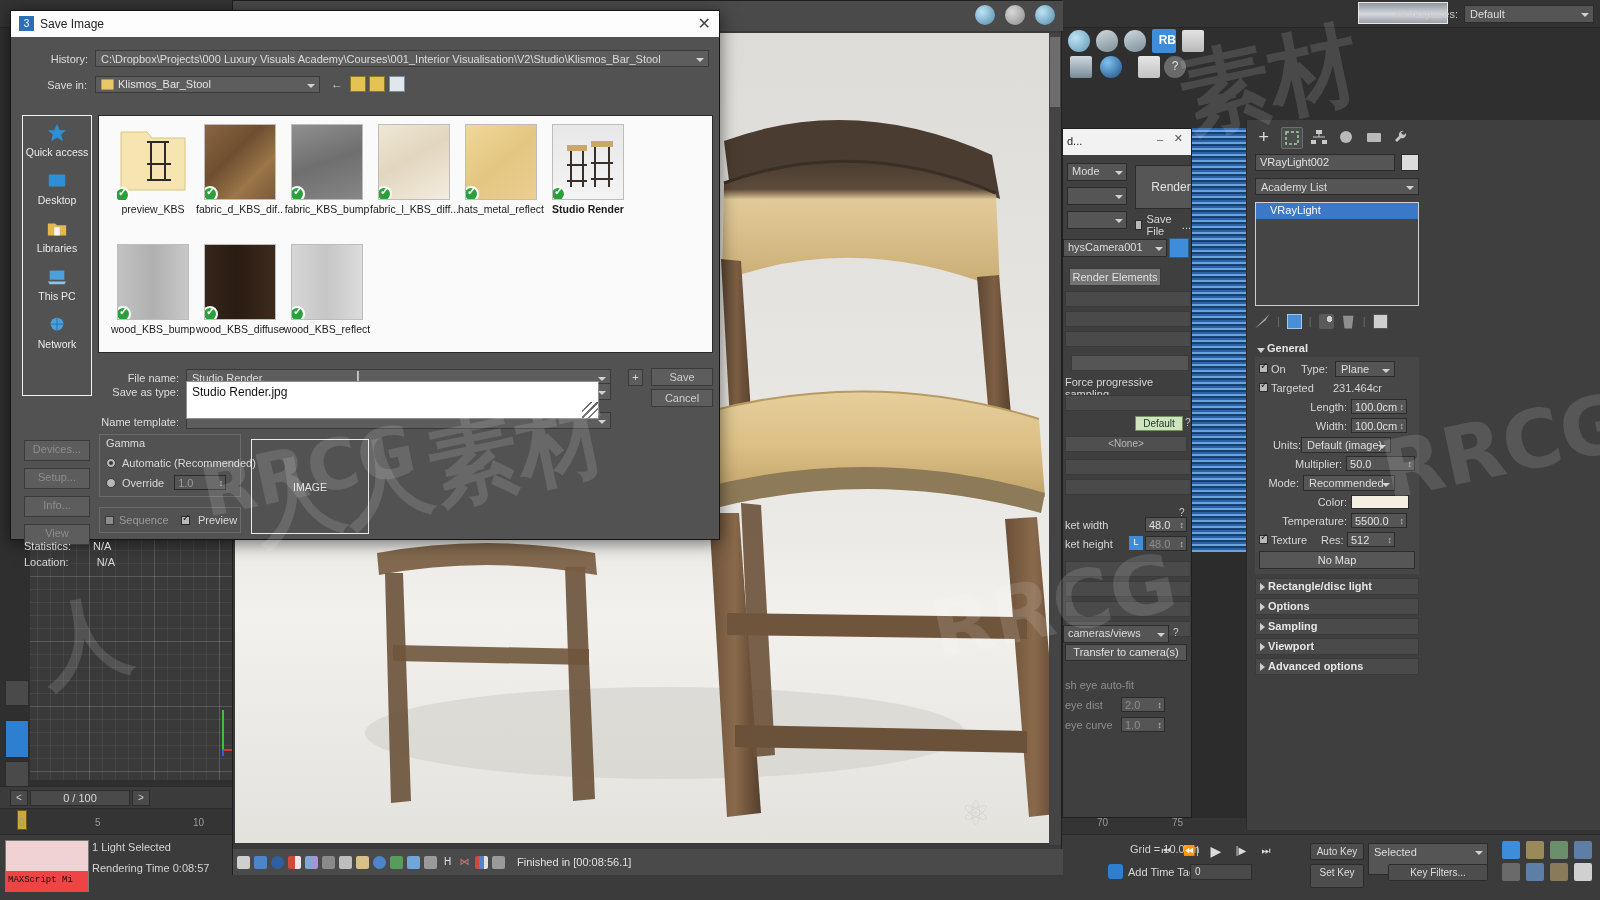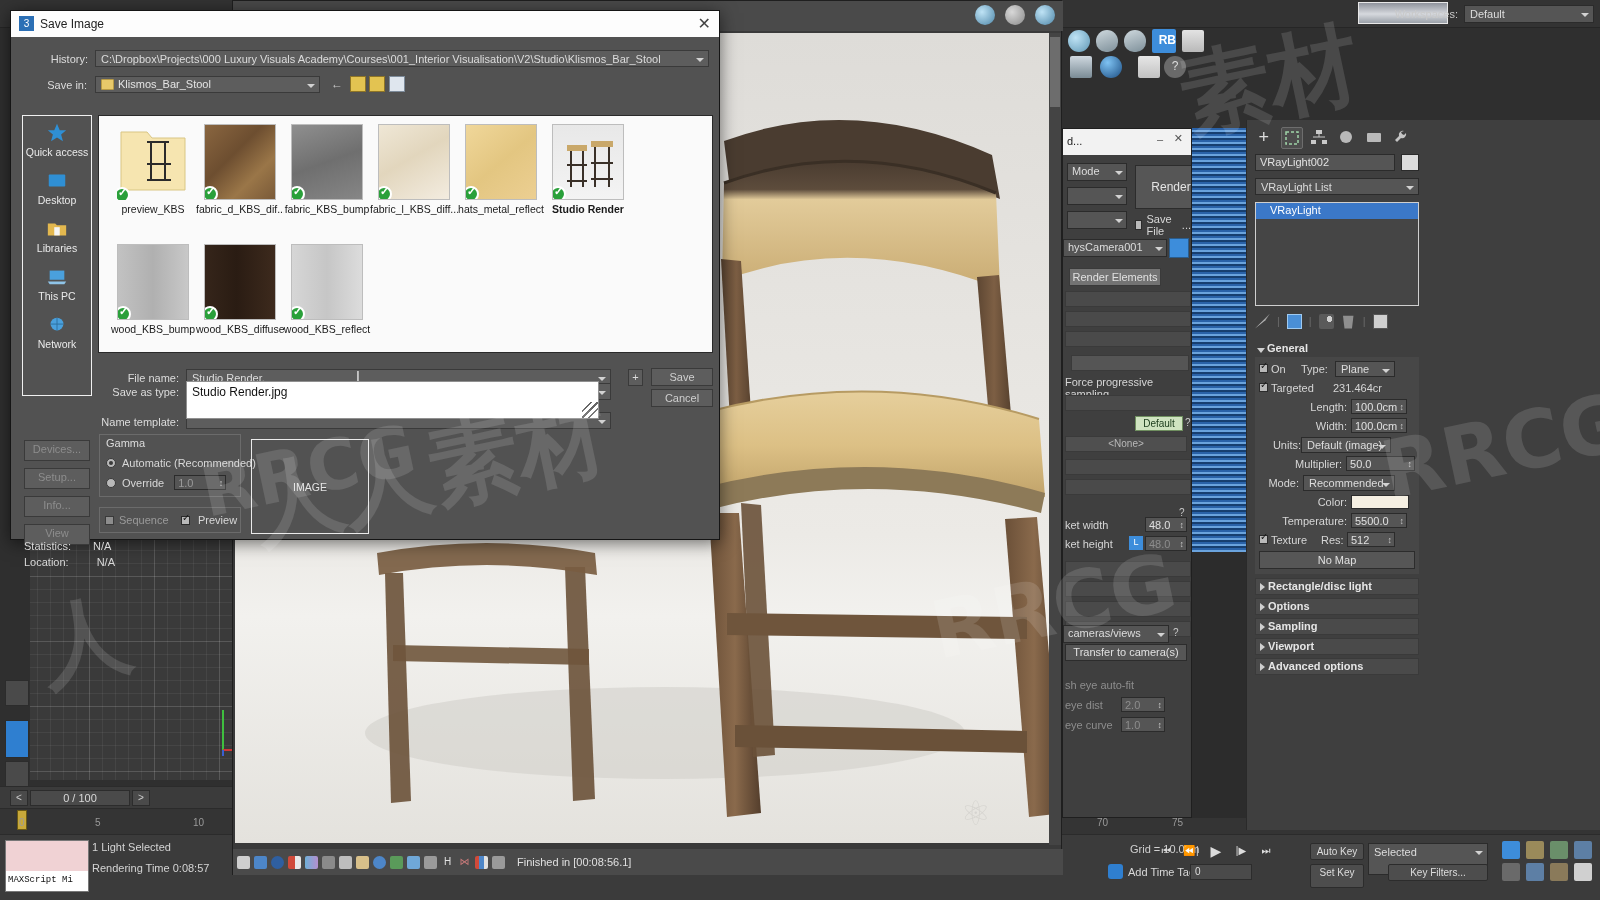--- a/index.html
+++ b/index.html
@@ -70,21 +70,21 @@
   .ts-arrow { position:absolute; top:3px; width:18px; height:16px; background:#4a4a4a;
      border:1px solid #2c2c2c; text-align:center; line-height:14px; color:#cfcfcf; font-size:10px; }
   #trackbar { position:absolute; left:0; top:808px; width:1600px; height:26px; background:#343434; border-top:1px solid #2b2b2b; }
   .tick-lbl { position:absolute; top:8px; font-size:10px; color:#9a9a9a; }
   #key-cursor { position:absolute; left:17px; top:1px; width:10px; height:20px; background:#c8a93a; border:1px solid #6b5a14; }
 
   
   #statusbar { position:absolute; left:0; top:834px; width:1600px; height:66px; background:#3b3b3b; border-top:1px solid #2b2b2b; }
   #maxscript-mini { position:absolute; left:5px; top:5px; width:84px; height:52px; background:#f3d8d8; border:1px solid #777; }
   #maxscript-mini .pink { height:30px; background:#f0d2d4; }
-  #maxscript-mini .entry { height:20px; background:#ffffff; color:#111; font-family:"Liberation Mono", monospace; font-size:9px; line-height:19px; padding-left:2px; overflow:hidden; white-space:nowrap;}
+  #maxscript-mini .entry { height:20px; background:#ef4444; color:#111; font-family:"Liberation Mono", monospace; font-size:9px; line-height:19px; padding-left:2px; overflow:hidden; white-space:nowrap;}
   #stat-prompt { position:absolute; left:92px; top:6px; width:140px; font-size:11px; color:#d4d4d4; }
   #stat-time { position:absolute; left:92px; top:27px; width:150px; font-size:11px; color:#d4d4d4; }
   #grid-info { position:absolute; left:1130px; top:8px; font-size:11px; color:#d0d0d0; }
   #addtime { position:absolute; left:1108px; top:29px; display:flex; align-items:center; gap:5px; }
   #addtime .ico { width:15px; height:15px; background:#2f7fd0; border-radius:3px; }
   #anim-ctrls { position:absolute; left:1250px; top:2px; width:350px; height:62px; }
   .abtn { position:absolute; background:#4d4d4d; border:1px solid #2c2c2c; color:#ddd; font-size:10px;
      text-align:center; border-radius:2px; }
   #autokey { left:60px; top:6px; width:54px; height:17px; line-height:15px; }
   #setkey { left:60px; top:27px; width:54px; height:24px; line-height:15px; }
@@ -383,21 +383,21 @@
     </div>
     <div class="cp-tab">
       <svg width="20" height="20" viewBox="0 0 20 20">
         <path d="M13 4a4 4 0 0 0-5 5l-4 4 2 2 4-4a4 4 0 0 0 5-5l-2 2-2-1 -1-2z" fill="#c4c4c4"></path>
       </svg>
     </div>
   </div>
 
   <div id="obj-name">VRayLight002</div>
   <div id="obj-color"></div>
-  <div class="combo" id="modlist">VRayLight List</div>
+  <div class="combo" id="modlist">Academy List</div>
 
   <div id="stack">
     <div class="item">VRayLight</div>
   </div>
 
   <div id="stack-tools">
     <span class="st-ic" style="background:linear-gradient(45deg,#b9b9b9 40%,#8a8a8a);clip-path:polygon(0 100%,35% 65%,100% 0,70% 45%);"></span>
     <span style="color:#6a6a6a">|</span>
     <span class="st-ic sel"></span>
     <span style="color:#6a6a6a">|</span>

